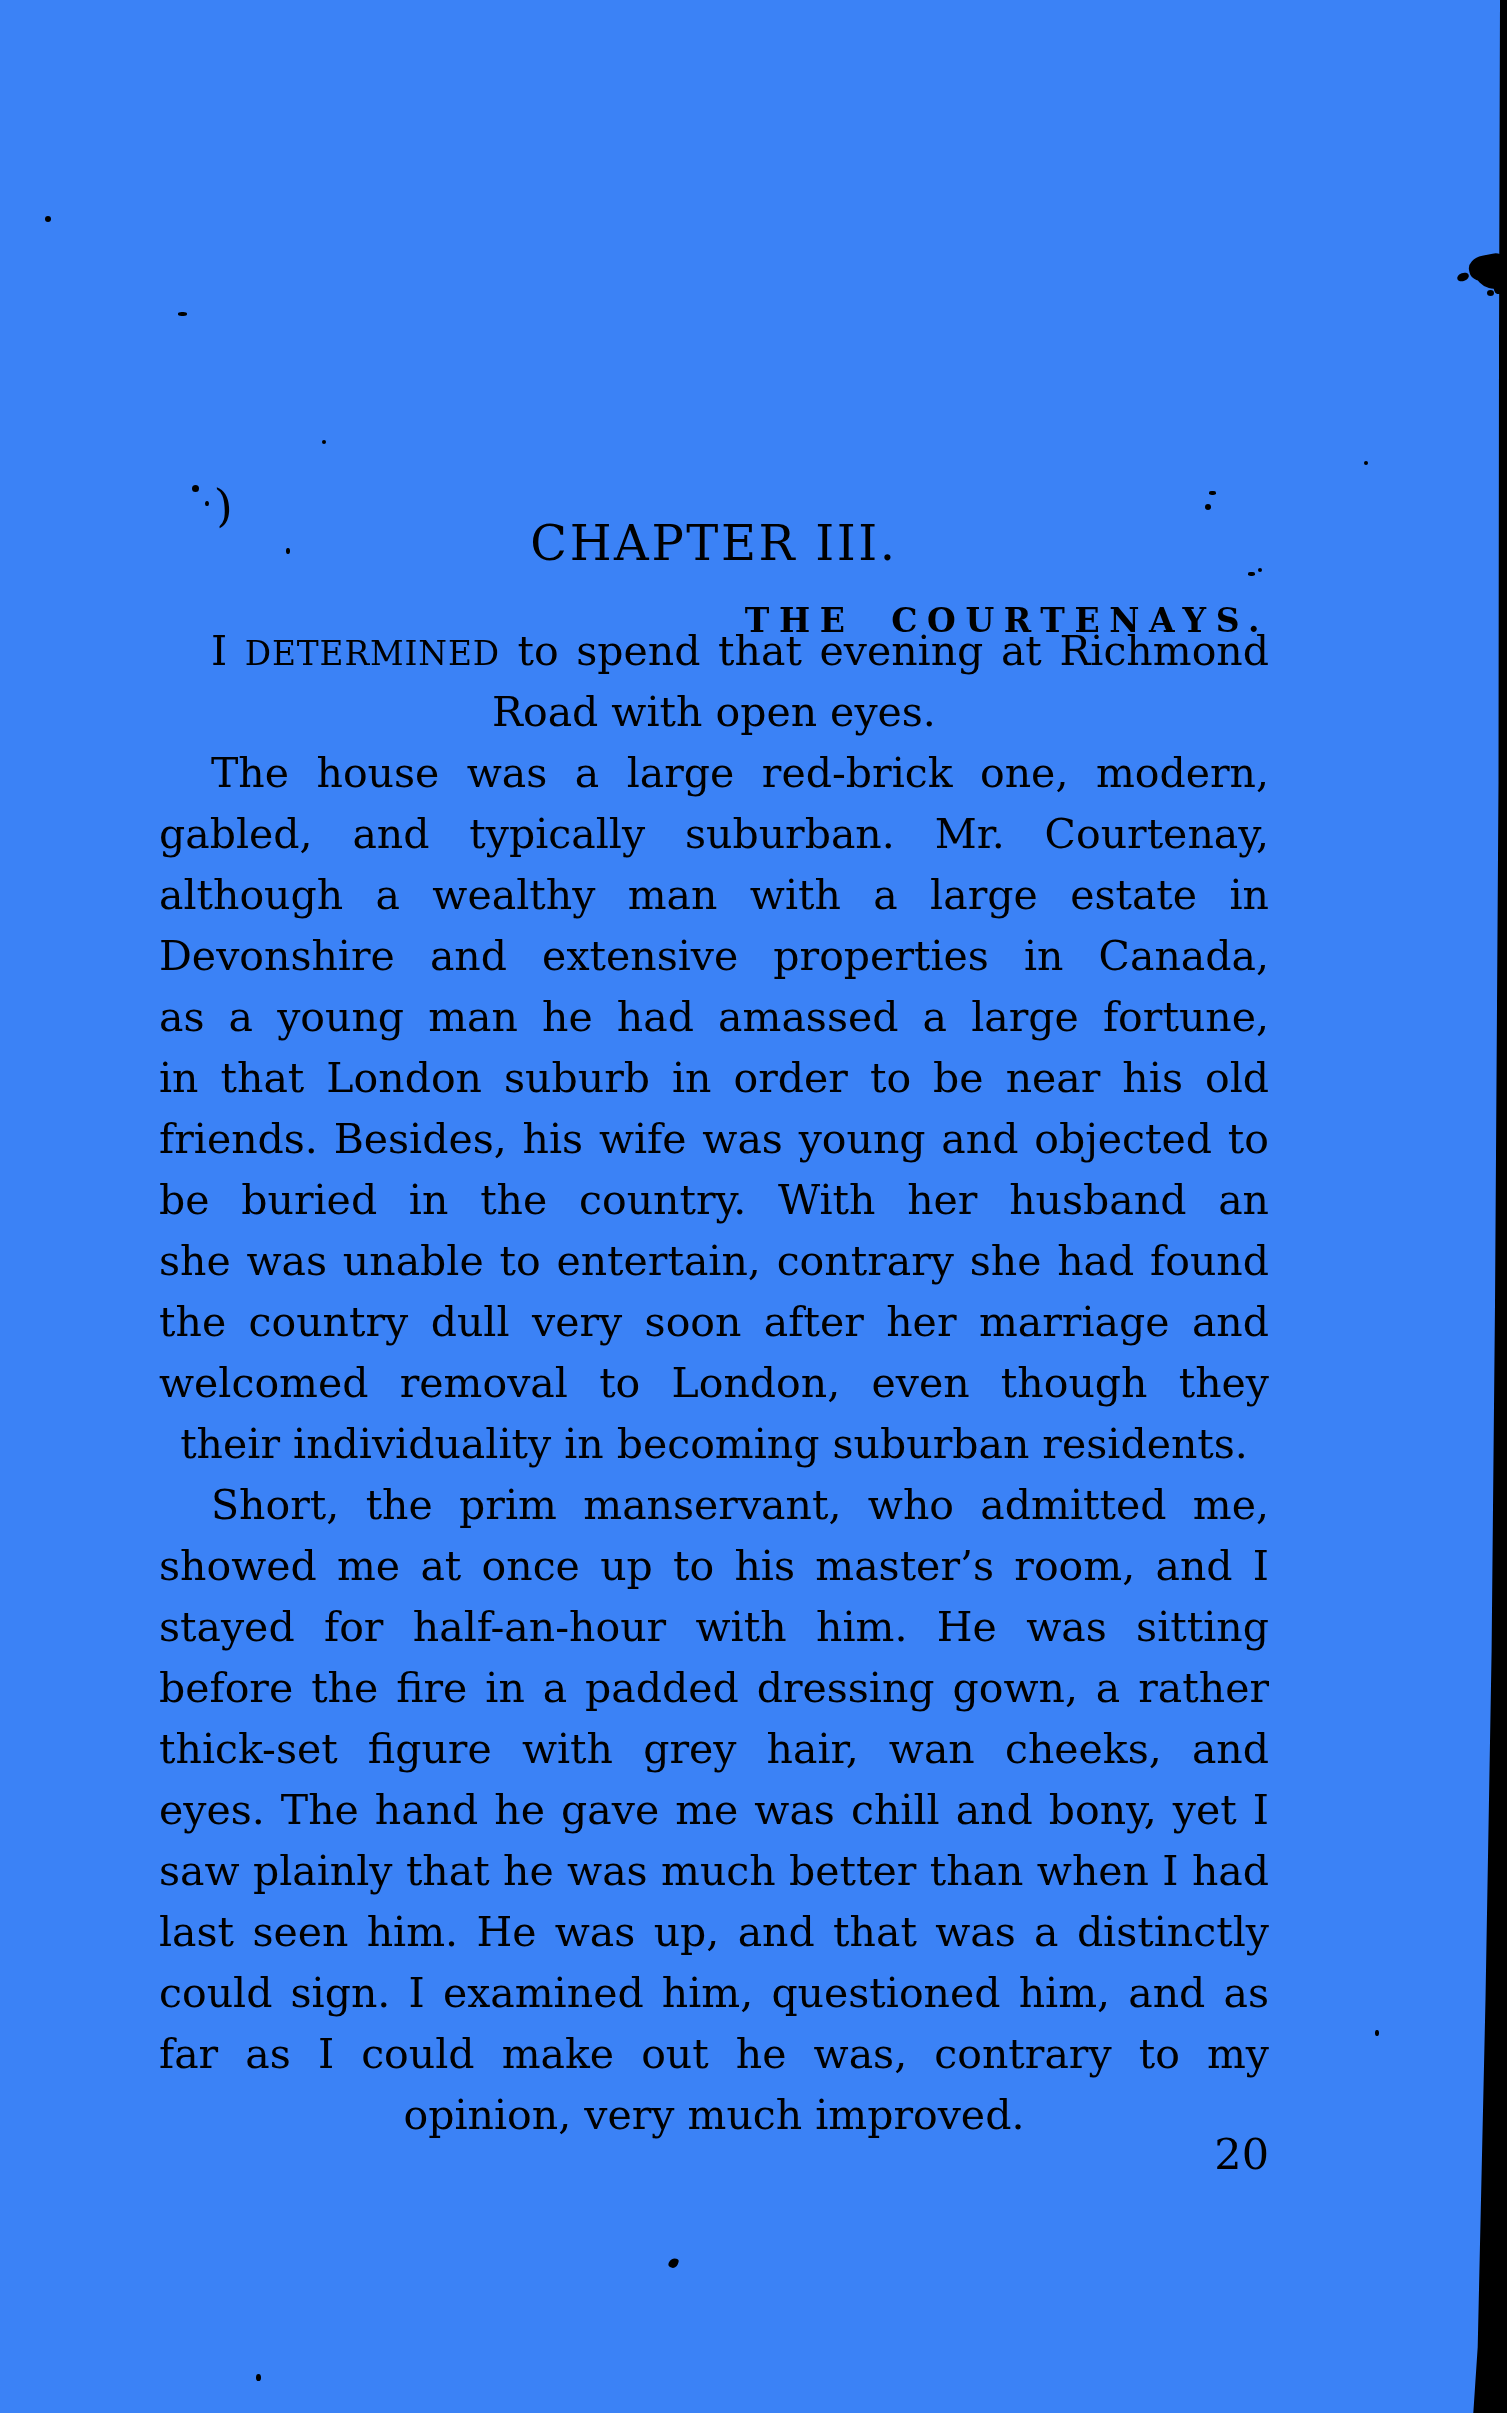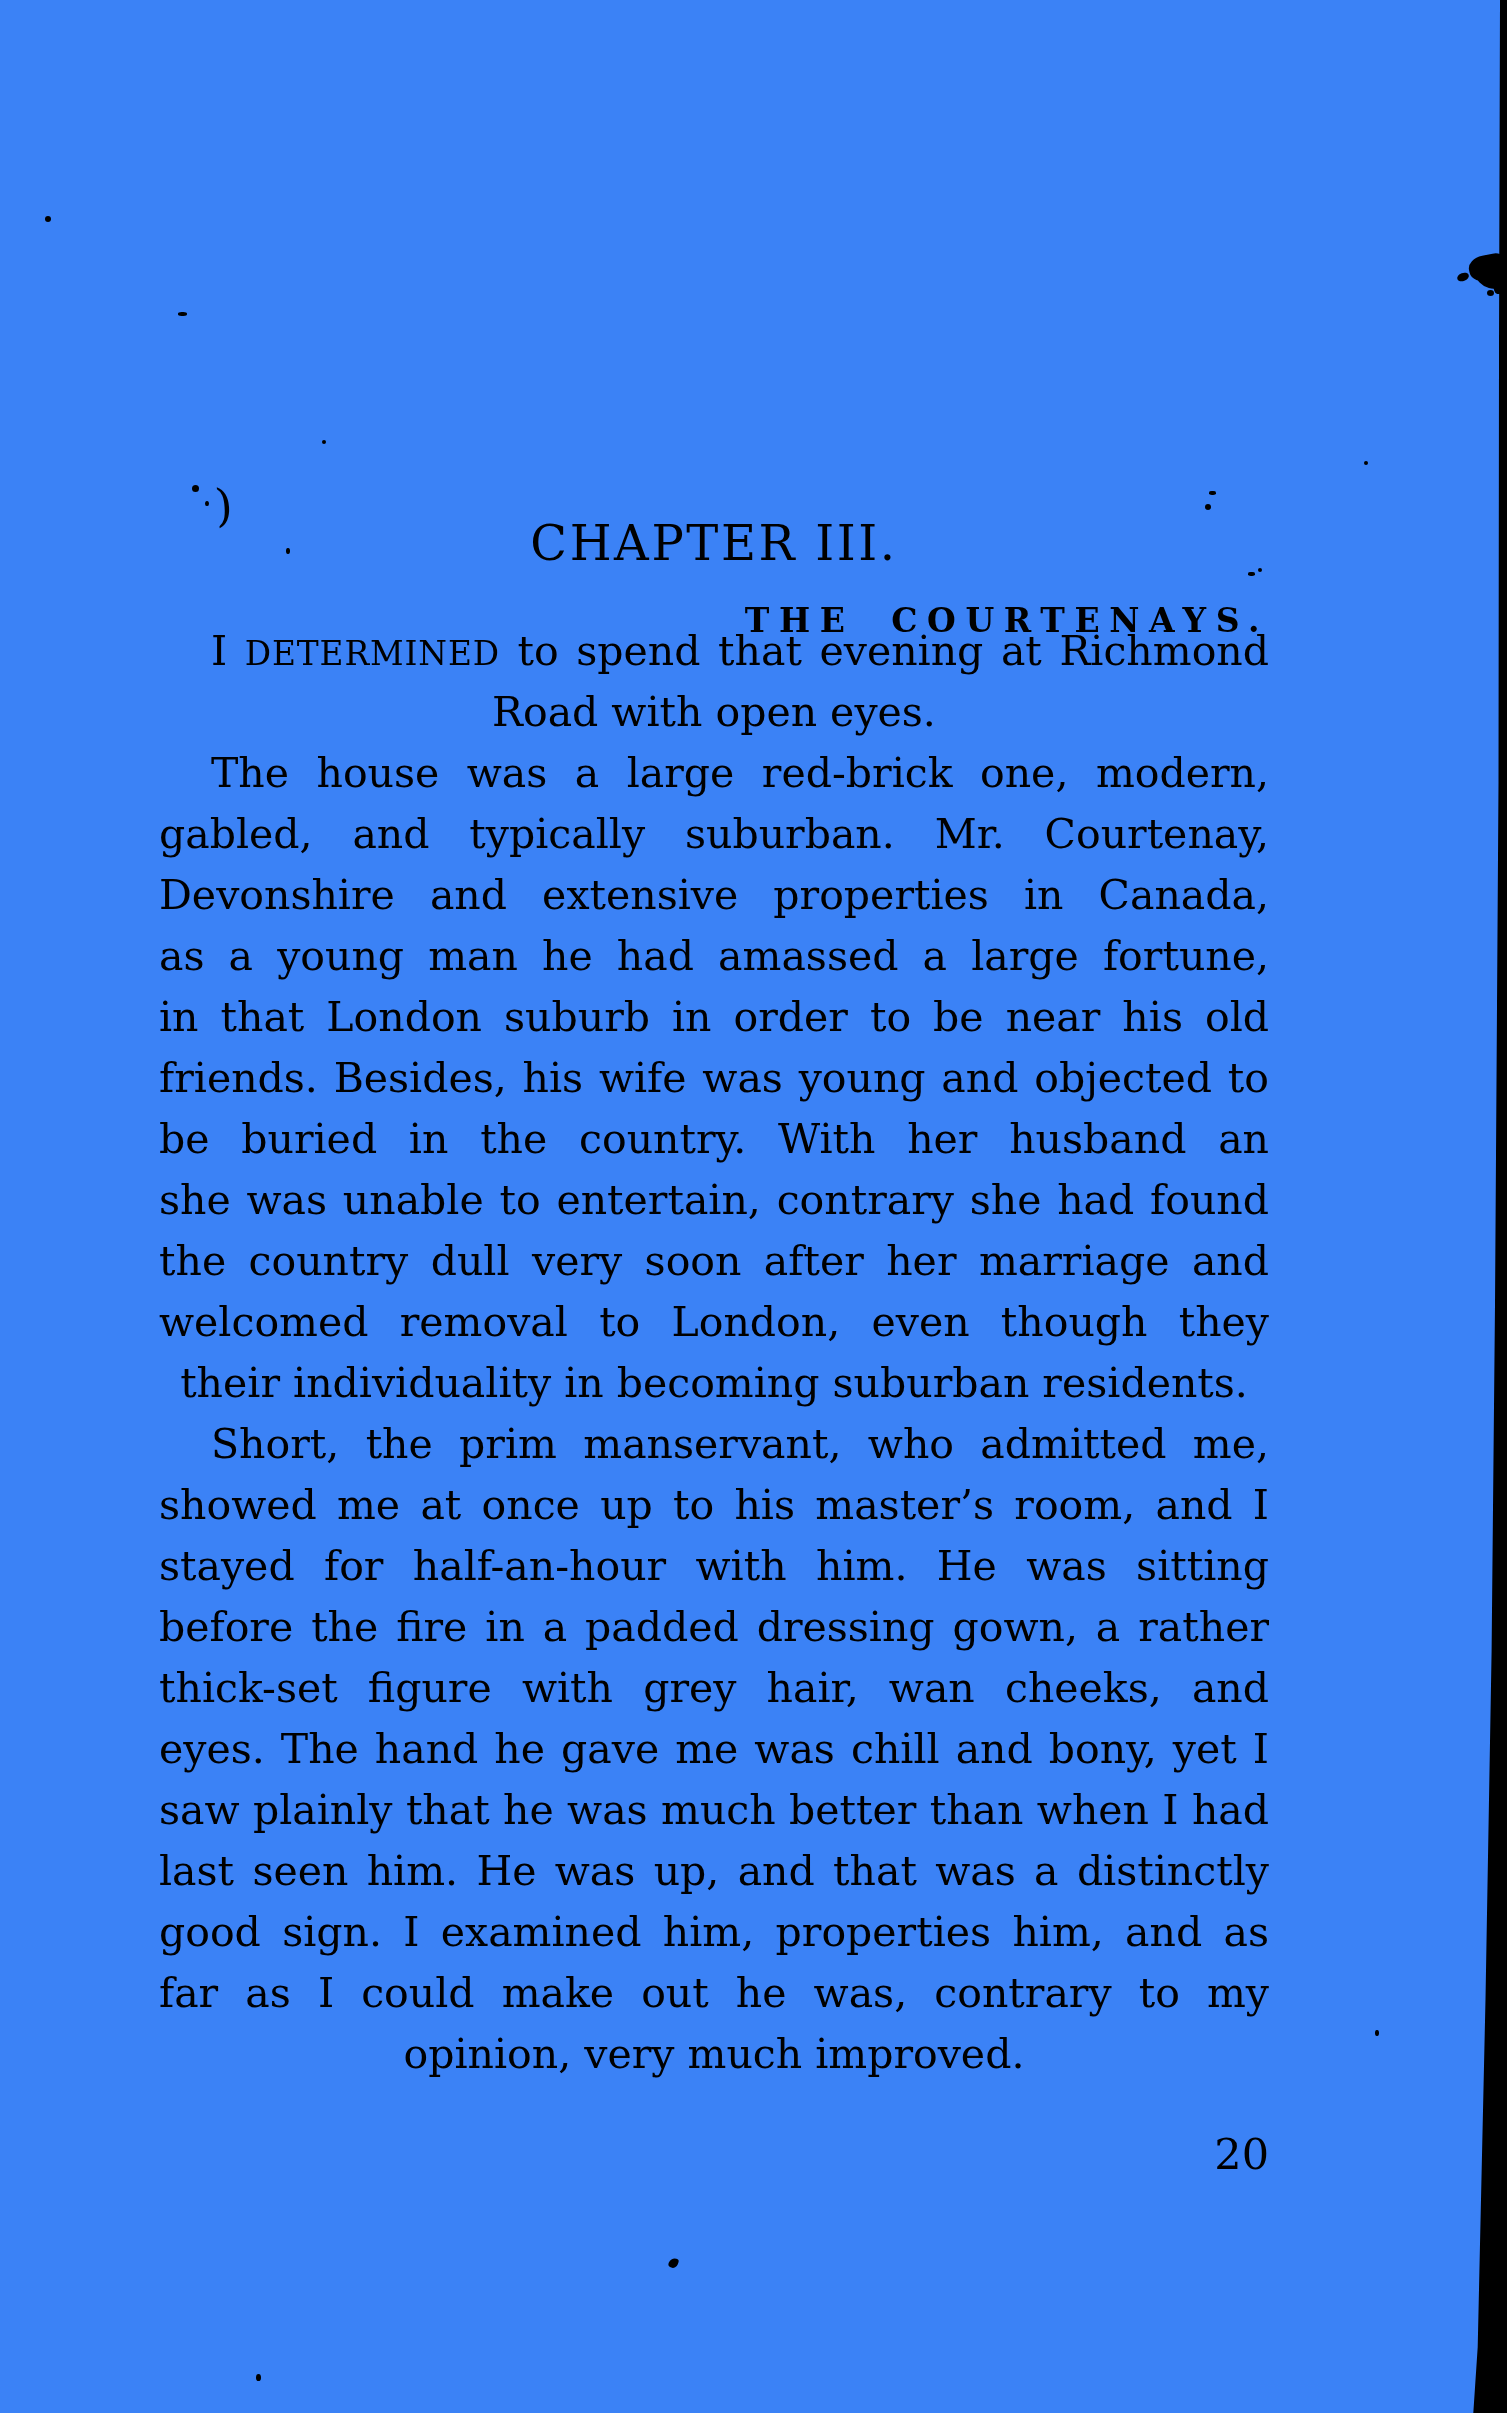--- a/index.html
+++ b/index.html
@@ -97,20 +97,21 @@
       </div>
       <div class="line noju">Road with open eyes.</div>
     </div>
 
     <div>
 
         <div class="line indent">The house was a large red-brick one, modern,</div>
 
         <div class="line">gabled, and typically suburban. Mr. Courtenay,</div>
 
+        <div class="line">although a wealthy man with a large estate in</div>
 
         <div class="line">Devonshire and extensive properties in Canada, where</div>
 
         <div class="line">as a young man he had amassed a large fortune, lived</div>
 
         <div class="line">in that London suburb in order to be near his old</div>
 
         <div class="line">friends. Besides, his wife was young and objected to</div>
 
         <div class="line">be buried in the country. With her husband an invalid</div>
@@ -135,21 +136,21 @@
         <div class="line">before the fire in a padded dressing gown, a rather</div>
 
         <div class="line">thick-set figure with grey hair, wan cheeks, and bright</div>
 
         <div class="line">eyes. The hand he gave me was chill and bony, yet I</div>
 
         <div class="line">saw plainly that he was much better than when I had</div>
 
         <div class="line">last seen him. He was up, and that was a distinctly</div>
 
-        <div class="line">good sign. I examined him, properties him, and as</div>
+        <div class="line">could sign. I examined him, questioned him, and as</div>
 
         <div class="line">far as I could make out he was, contrary to my chief’s</div>
 
         <div class="line noju">opinion, very much improved.</div>
       </div>
 
   </div>
 
   <div class="page-number">20</div>
 

